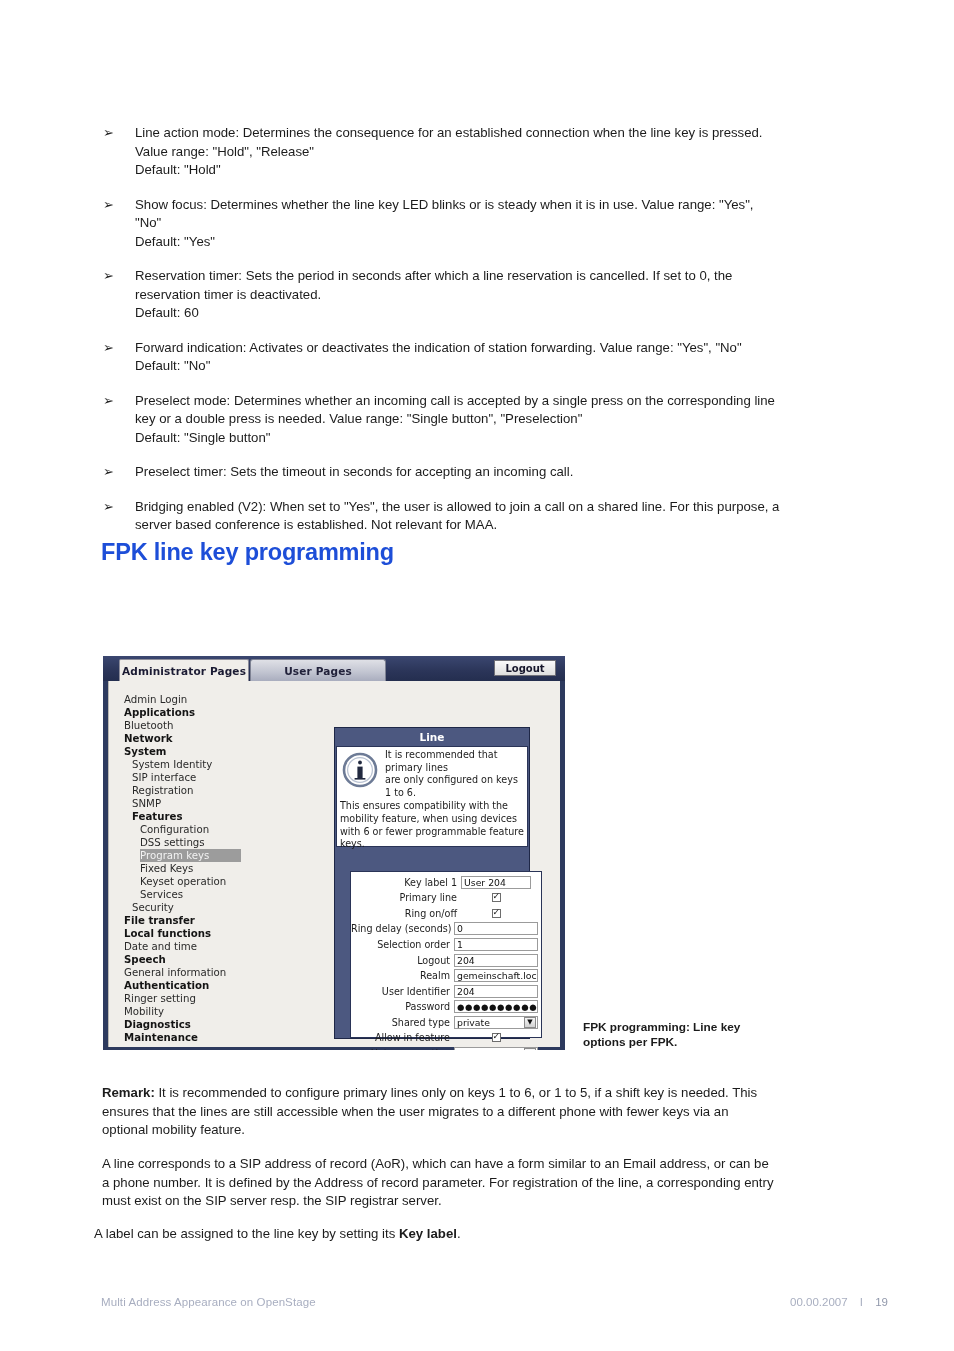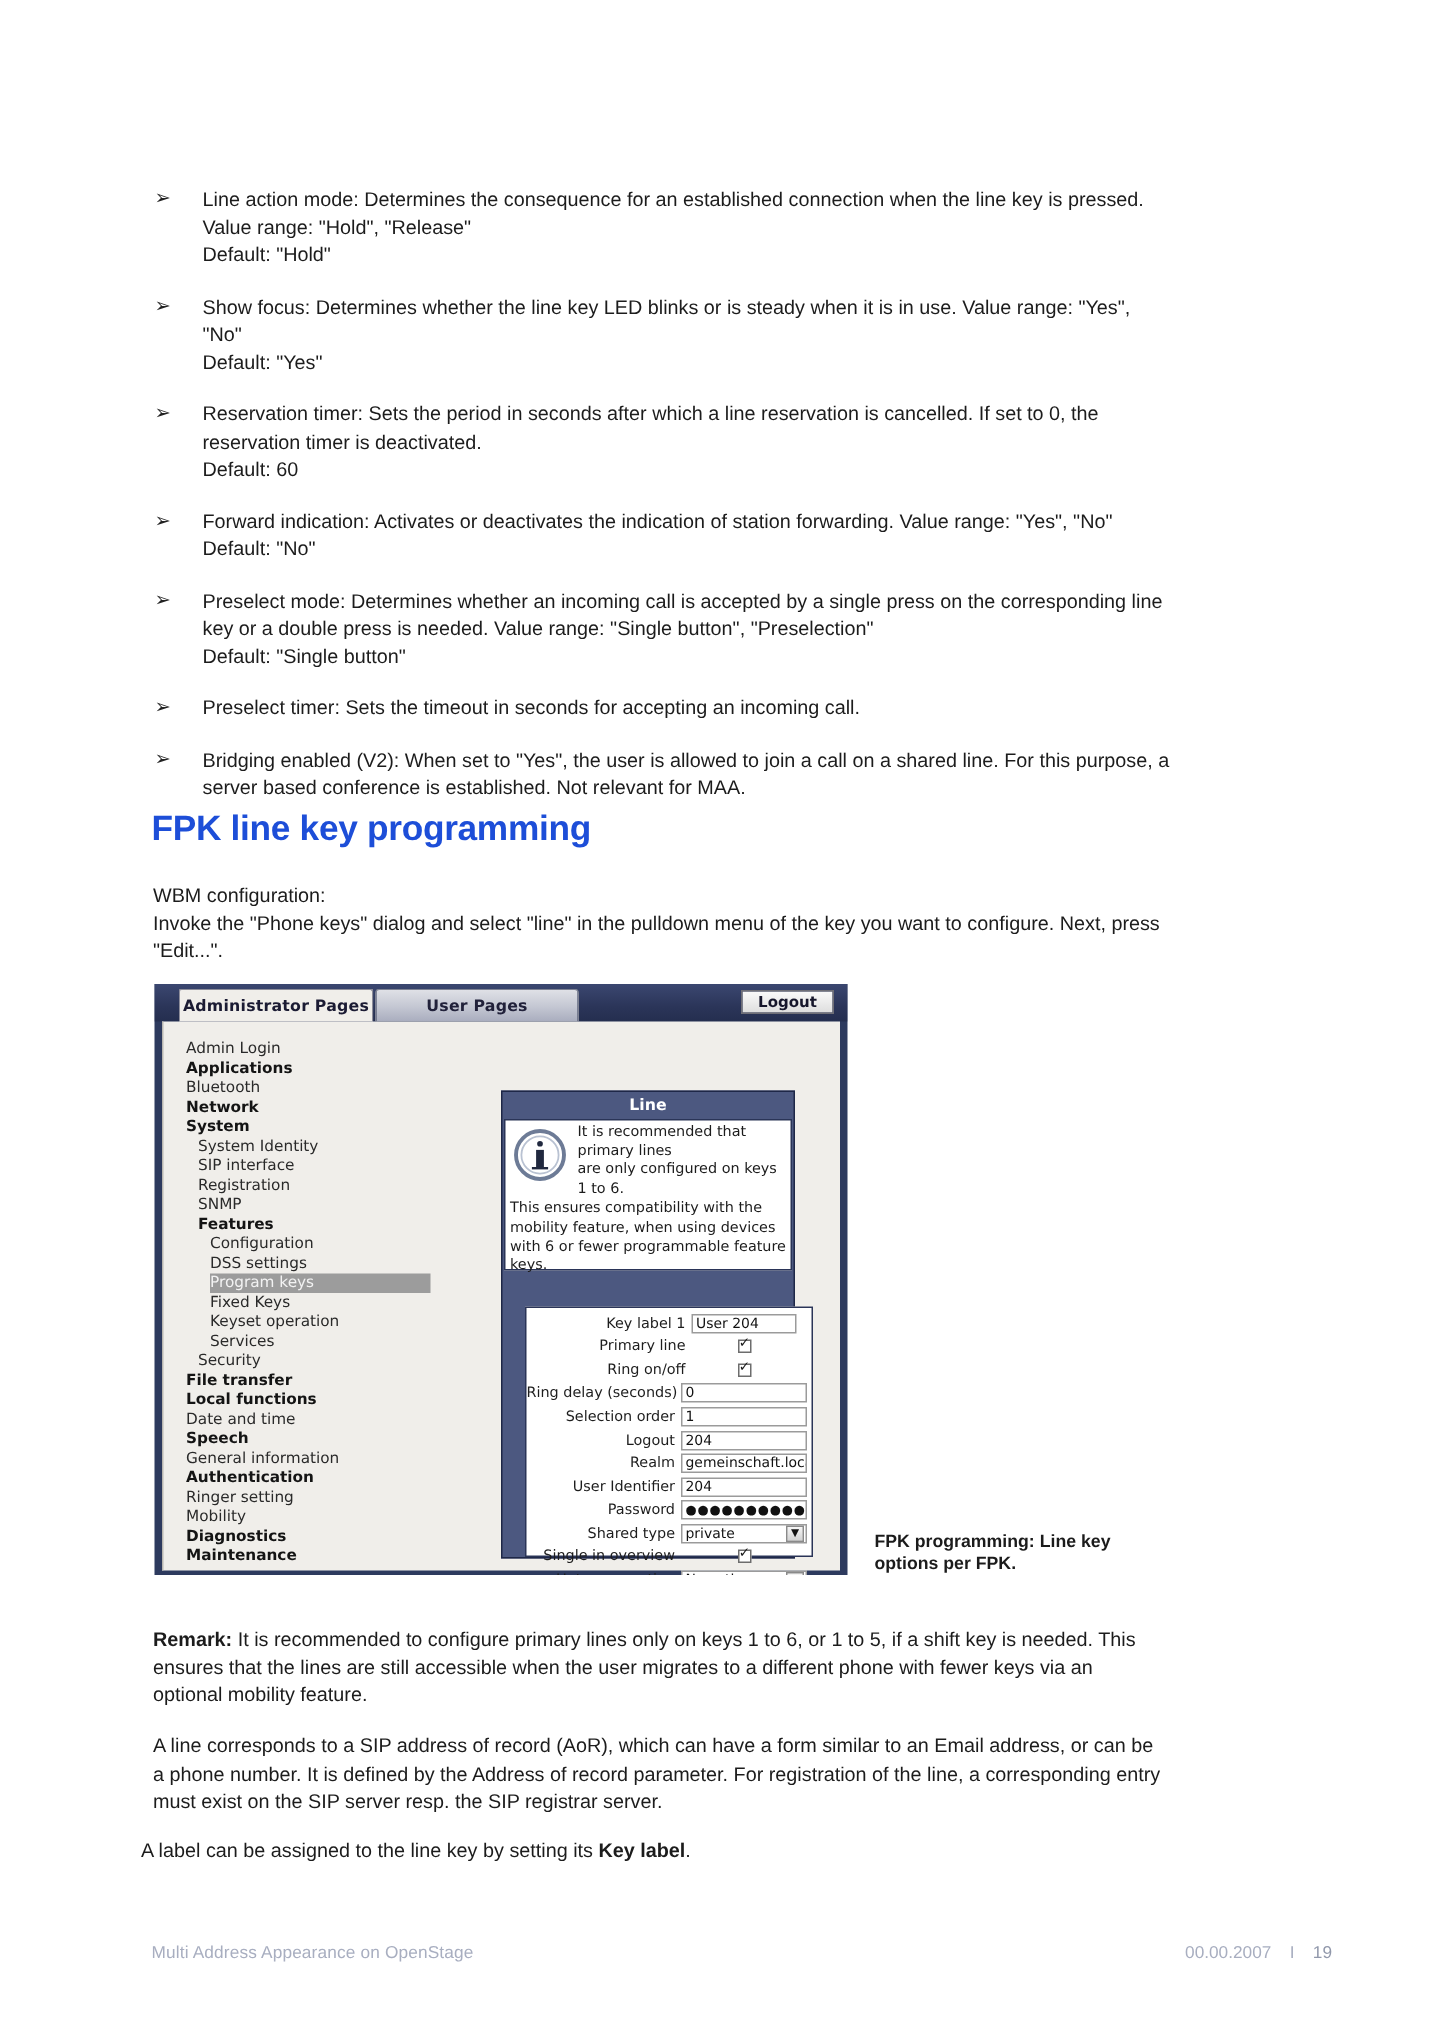--- a/index.html
+++ b/index.html
@@ -117,21 +117,21 @@
   .nav-item {
     font-size:10.2px; line-height:13.0px; color:#2a2a2a;
     white-space:nowrap; padding-left:0;
   }
   .nav-item.lvl0 { padding-left:0px; }
   .nav-item.lvl1 { padding-left:8px; }
   .nav-item.lvl2 { padding-left:16px; }
   .nav-item.bold { font-weight:bold; color:#141414; }
   .nav-item.sel {
     background:#9c9c9c; color:#f2f2f2;
-    display:inline-block; padding-right:78px;
+    display:inline-block; padding-right:32px;
   }
 
   
   .line-panel {
     position:absolute; left:225px; top:46px; width:196px; height:312px;
     background:#4c5880;
     border:1px solid #1e2747;
   }
   .line-panel-title {
     height:18px; line-height:18px; text-align:center;
@@ -225,22 +225,20 @@
       <div class="bullet-text">Preselect timer: Sets the timeout in seconds for accepting an incoming call.</div>
     </div>
     <div class="bullet">
       <div class="bullet-glyph">➢</div>
       <div class="bullet-text">Bridging enabled (V2): When set to "Yes", the user is allowed to join a call on a shared line. For this purpose, a server based conference is established. Not relevant for MAA.</div>
     </div>
   </div>
 
   <h1 class="section-title">FPK line key programming</h1>
 
-  <div class="para" id="wbm-para">WBM configuration:
-Invoke the "Phone keys" dialog and select "line" in the pulldown menu of the key you want to configure. Next, press "Edit...".</div>
 
   <div class="wbm">
 
     <div class="wbm-tabbar">
       <div class="wbm-tab active">Administrator Pages</div>
       <div class="wbm-tab inactive">User Pages</div>
       <div class="wbm-logout">Logout</div>
     </div>
 
     <div class="wbm-body">
@@ -348,21 +346,21 @@
 
           <div class="frow">
             <div class="flabel" style="width:103px">Shared type</div>
             <div class="fctl sel-wrap" style="width:84px">
               <span>private</span>
               <span class="sel-arrow">▼</span>
             </div>
           </div>
 
           <div class="frow">
-            <div class="flabel" style="width:103px">Single in overview</div>
+            <div class="flabel" style="width:103px">Allow in feature</div>
             <div class="fctl" style="width:84px;display:flex;justify-content:center">
               <span class="cbox"></span>
             </div>
           </div>
 
           <div class="frow">
             <div class="flabel" style="width:103px">Hot warm action</div>
             <div class="fctl sel-wrap" style="width:84px">
               <span>No action</span>
               <span class="sel-arrow">▼</span>

